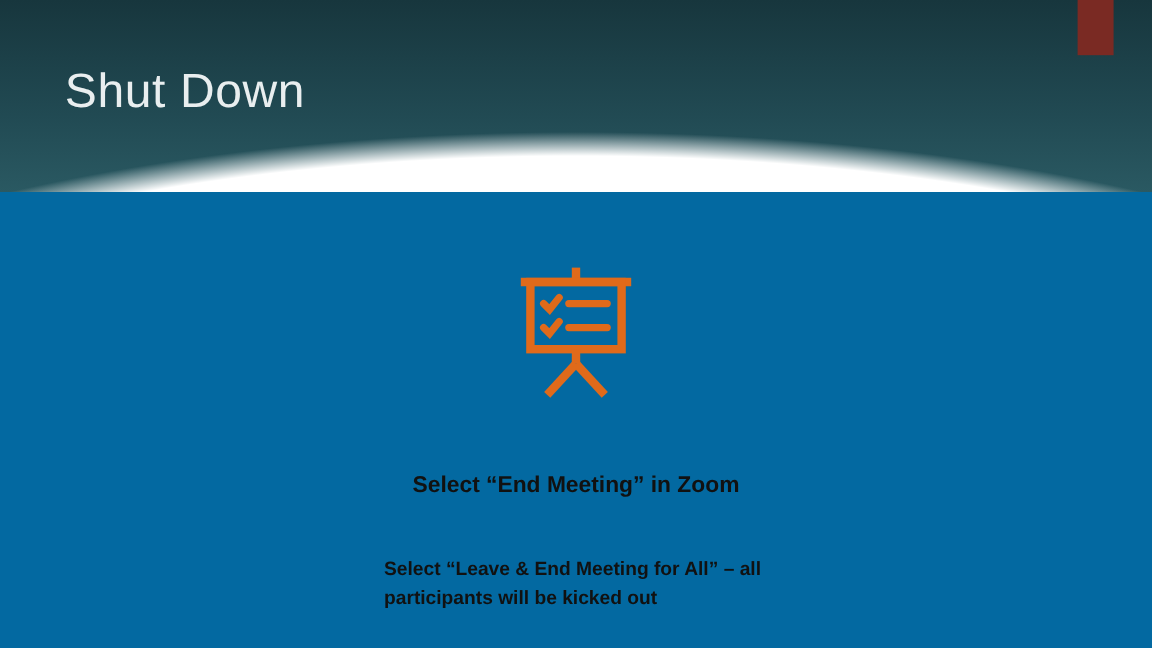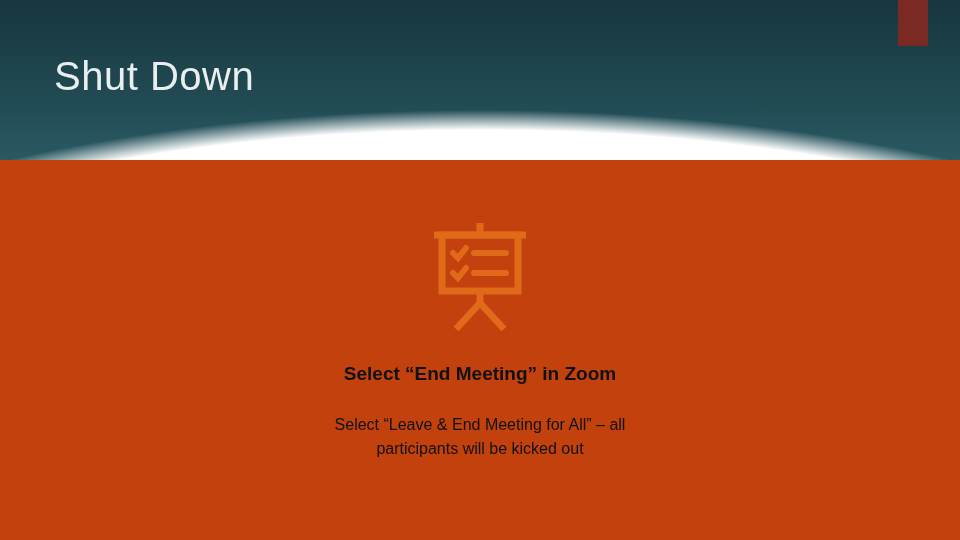--- a/index.html
+++ b/index.html
@@ -1,21 +1,21 @@
 <!DOCTYPE html>
 <html><head>
 <meta charset="utf-8">
 <style>
   * { box-sizing: border-box; margin: 0; padding: 0; }
   html, body { width: 960px; height: 540px; overflow: hidden; font-family: Arial, Helvetica, sans-serif; }
   .slide {
     position: relative;
     width: 960px;
     height: 540px;
-    background: #c2410c;
+    background: #0369a1;
   }
   .header-band {
     position: absolute;
     top: 0; left: 0;
     width: 960px;
     height: 160px;
     background: radial-gradient(ellipse 1400px 500px at 50% 420px, #ffffff 0%, #ffffff 58%, rgba(255,255,255,0) 62%),
                 linear-gradient(180deg, #17363d 0%, #214a53 60%, #2a5962 100%);
   }
   .accent-bar {
@@ -42,42 +42,43 @@
     width: 960px;
     display: flex;
     flex-direction: row;
   }
   .col {
     flex: 1;
     display: flex;
     flex-direction: column;
     align-items: center;
     padding: 0 40px;
+    gap: 31px;
   }
   .icon-wrap {
     height: 130px;
     display: flex;
     align-items: center;
     justify-content: center;
   }
   .heading {
     margin-top: 22px;
     font-size: 19px;
     font-weight: 700;
     color: #111;
     text-align: center;
     max-width: 340px;
     line-height: 1.3;
   }
   .sub {
-    margin-top: 26px;
+    margin-top: 14px;
     font-size: 16px;
-    font-weight: 400;
+    font-weight: 700;
     color: #111;
-    text-align: center;
+    text-align: left;
     max-width: 320px;
     line-height: 1.5;
   }
 </style>
 </head>
 <body>
 
 <div class="slide">
 
   <div class="header-band"></div>

